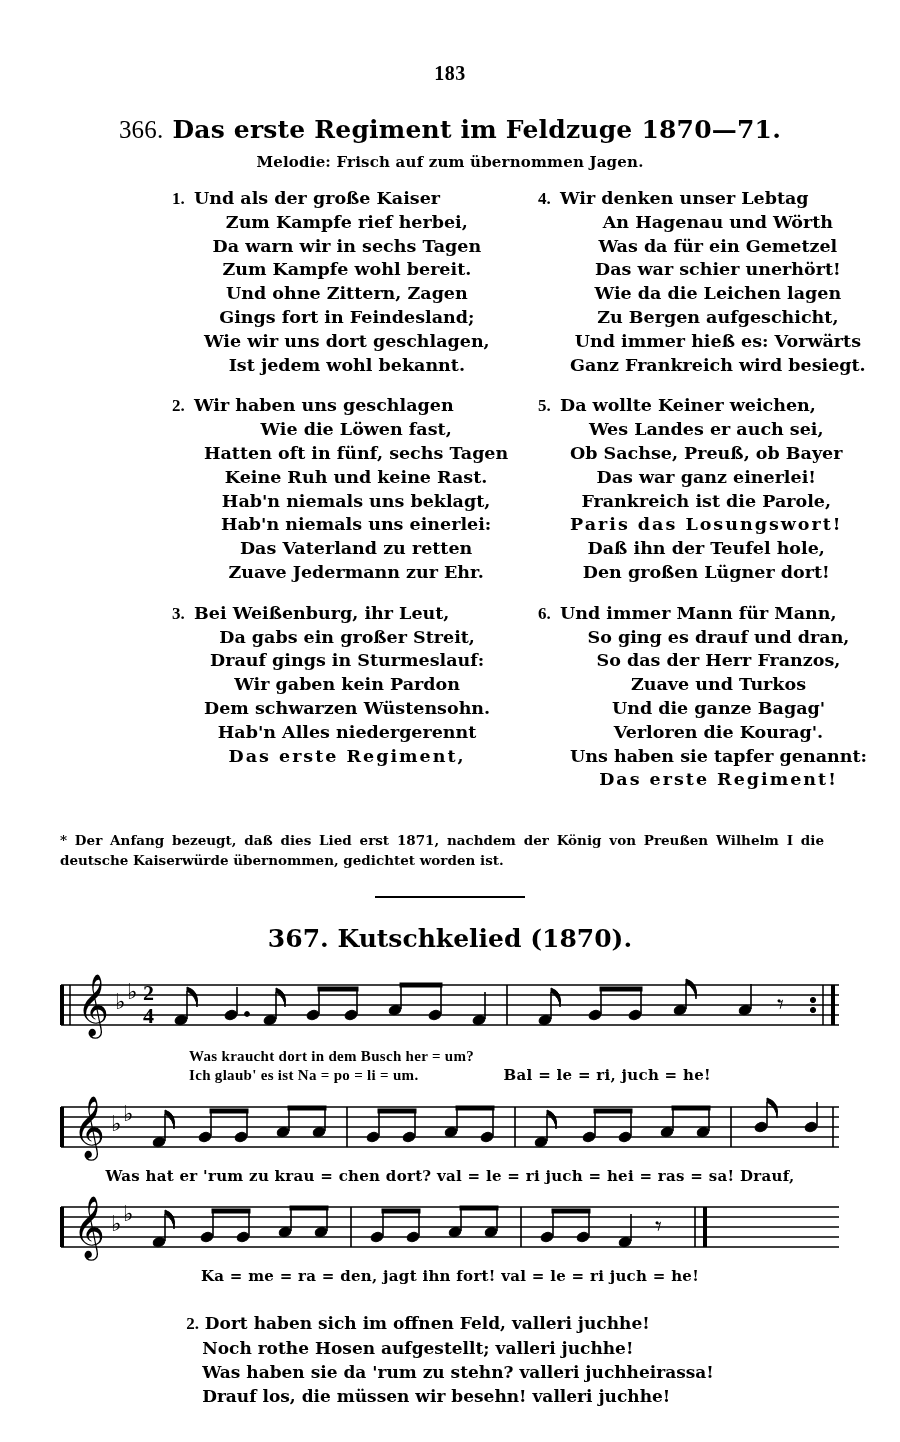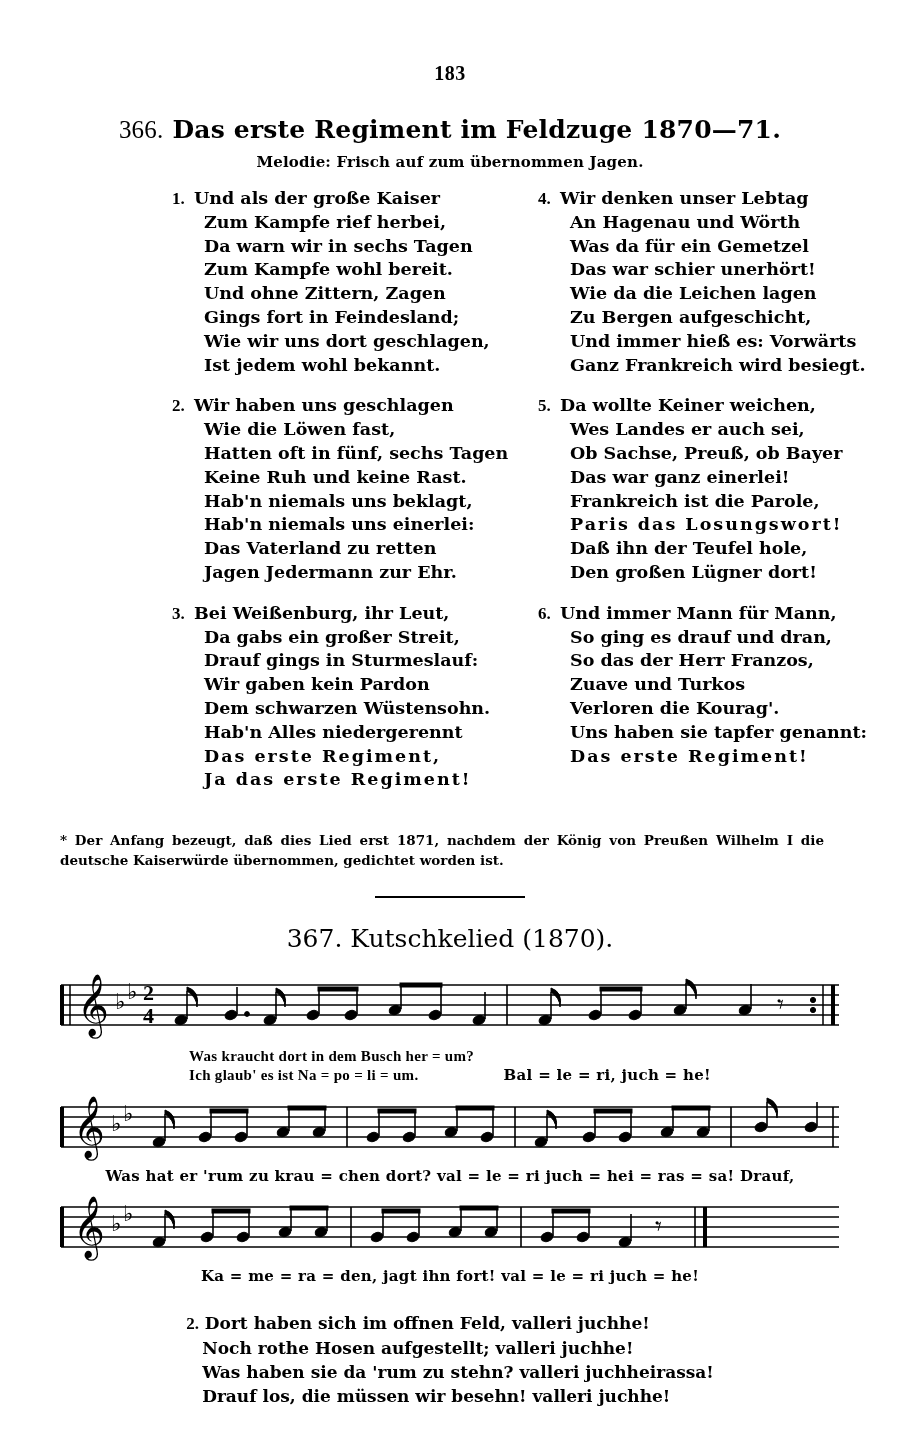--- a/index.html
+++ b/index.html
@@ -78,42 +78,42 @@
     font-family: "Liberation Serif", serif;
     font-weight: bold;
     font-size: 17px;
   }
   .verse .vlines {
     flex: 1;
   }
   .verse .vline {
     white-space: nowrap;
   }
-  .indent-1 { padding-left: 10px; }
+  .indent-1 { padding-left: 10px; text-align: center; }
   .spaced { letter-spacing: 2px; }
 
   .footnote {
     margin: 22px 76px 0 60px;
     font-size: 13.5px;
     line-height: 1.45;
     font-weight: bold;
     text-align: justify;
   }
 
   .rule {
     width: 150px;
     height: 2px;
     background: #000;
     margin: 26px auto 0 auto;
   }
 
   .song-title2 {
     text-align: center;
     margin-top: 26px;
-    font-weight: normal;
+    font-weight: bold;
     font-size: 25px;
   }
 
   
   .music {
     margin-top: 18px;
   }
   .stave-block {
     margin: 0 auto 8px auto;
     width: 790px;
@@ -186,35 +186,34 @@
       <div class="verse">
         <div class="vnum">2.</div>
         <div class="vlines">
           <div class="vline">Wir haben uns geschlagen</div>
           <div class="vline indent-1">Wie die Löwen fast,</div>
           <div class="vline indent-1">Hatten oft in fünf, sechs Tagen</div>
           <div class="vline indent-1">Keine Ruh und keine Rast.</div>
           <div class="vline indent-1">Hab'n niemals uns beklagt,</div>
           <div class="vline indent-1">Hab'n niemals uns einerlei:</div>
           <div class="vline indent-1">Das Vaterland zu retten</div>
-          <div class="vline indent-1">Jagen Jedermann zur Ehr.</div>
+          <div class="vline indent-1">Zuave Jedermann zur Ehr.</div>
         </div>
       </div>
 
       <div class="verse">
         <div class="vnum">3.</div>
         <div class="vlines">
           <div class="vline">Bei Weißenburg, ihr Leut,</div>
           <div class="vline indent-1">Da gabs ein großer Streit,</div>
           <div class="vline indent-1">Drauf gings in Sturmeslauf:</div>
           <div class="vline indent-1">Wir gaben kein Pardon</div>
           <div class="vline indent-1">Dem schwarzen Wüstensohn.</div>
           <div class="vline indent-1">Hab'n Alles niedergerennt</div>
           <div class="vline indent-1 spaced">Das erste Regiment,</div>
-          <div class="vline indent-1 spaced">Ja das erste Regiment!</div>
         </div>
       </div>
 
     </div>
 
     <div class="col right">
 
       <div class="verse">
         <div class="vnum">4.</div>
         <div class="vlines">
@@ -243,20 +242,21 @@
         </div>
       </div>
 
       <div class="verse">
         <div class="vnum">6.</div>
         <div class="vlines">
           <div class="vline">Und immer Mann für Mann,</div>
           <div class="vline indent-1">So ging es drauf und dran,</div>
           <div class="vline indent-1">So das der Herr Franzos,</div>
           <div class="vline indent-1">Zuave und Turkos</div>
+          <div class="vline indent-1">Und die ganze Bagag'</div>
           <div class="vline indent-1">Verloren die Kourag'.</div>
           <div class="vline indent-1">Uns haben sie tapfer genannt:</div>
           <div class="vline indent-1 spaced">Das erste Regiment!</div>
         </div>
       </div>
 
     </div>
   </div>
 
   <div class="footnote">* Der Anfang bezeugt, daß dies Lied erst 1871, nachdem der König von Preußen Wilhelm I die deutsche Kaiserwürde übernommen, gedichtet worden ist.</div>

